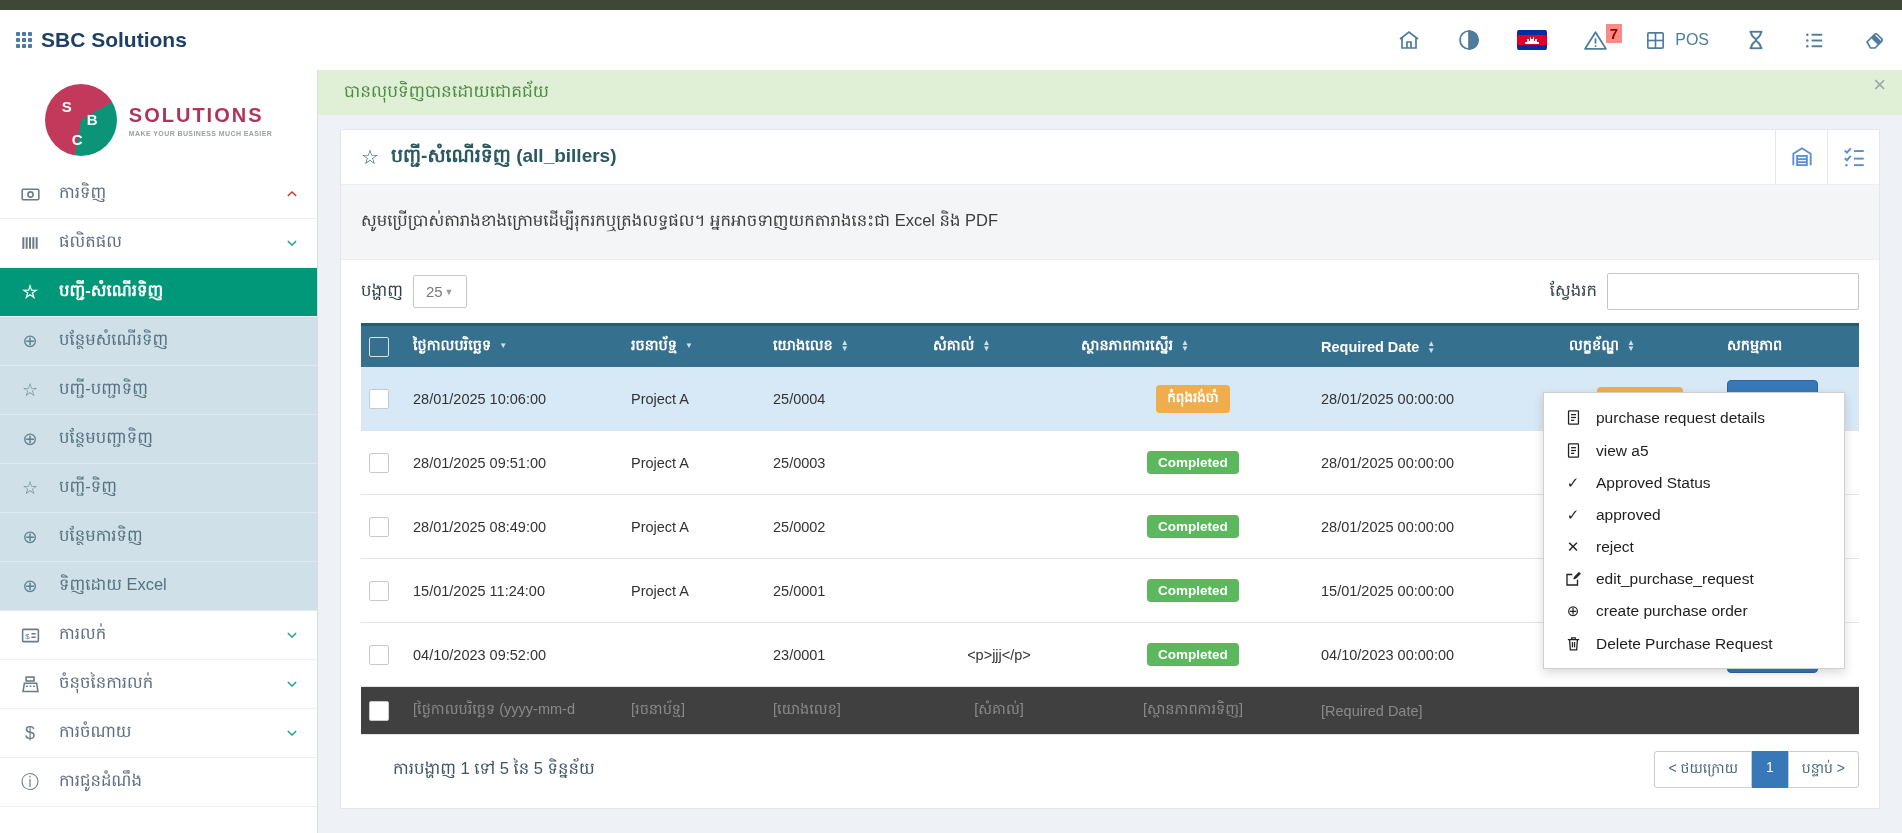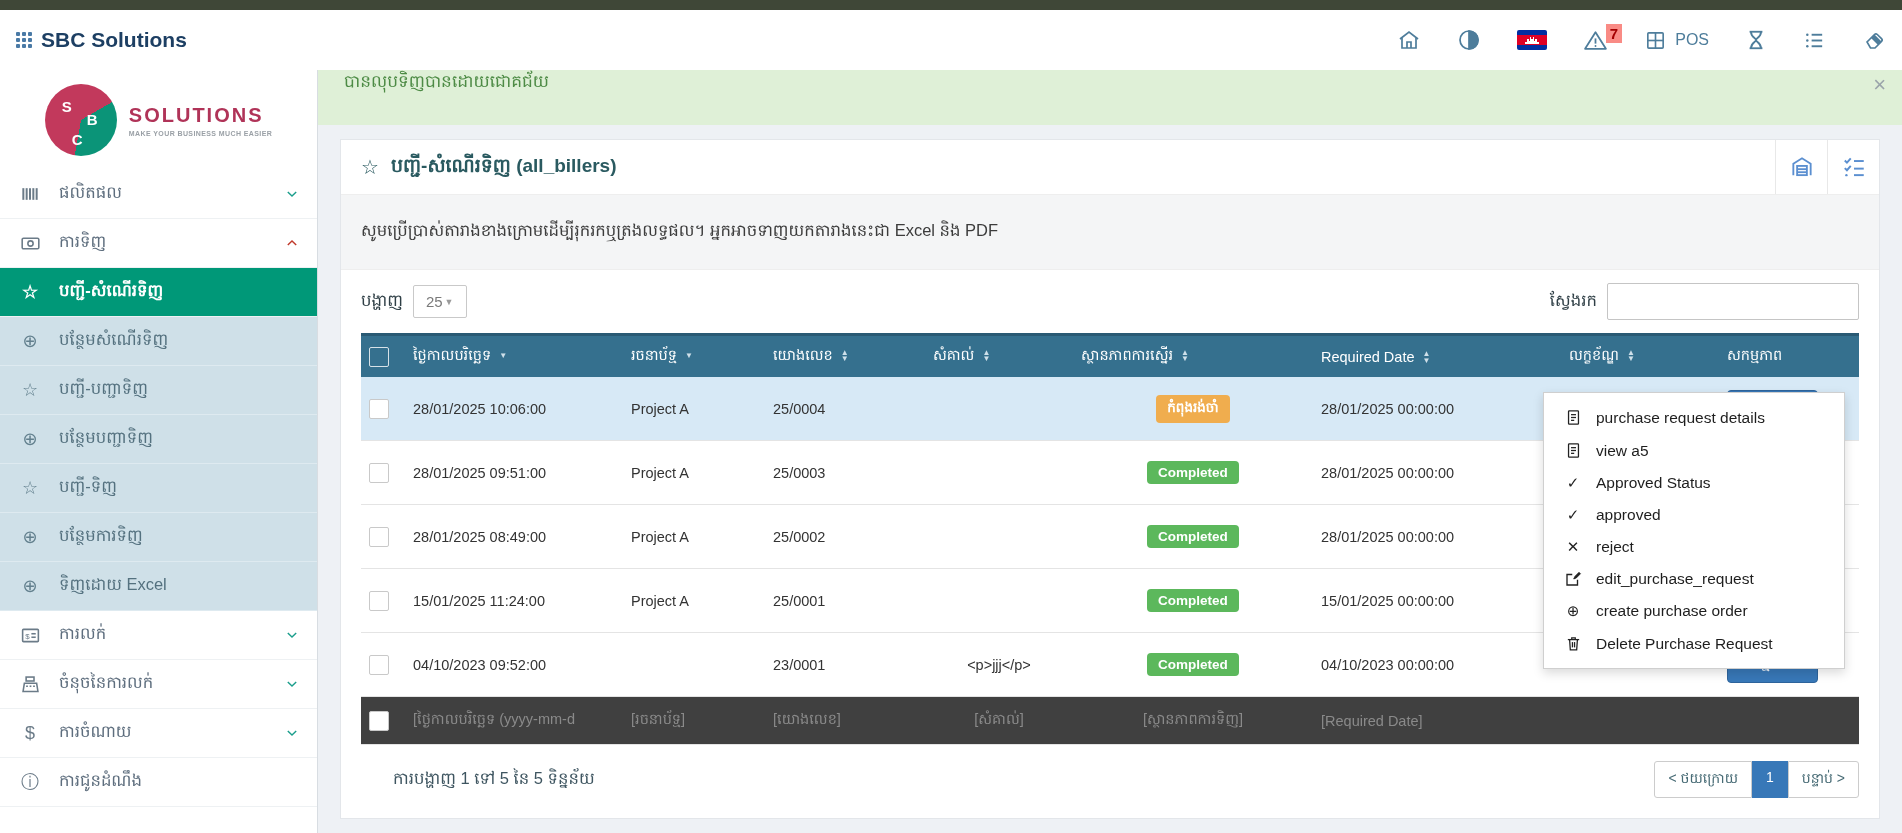--- a/index.html
+++ b/index.html
@@ -48,22 +48,22 @@
     display:flex; justify-content:center; }
   .menu li.sub { background:#cfe0e8; color:#54717f; border-bottom:1px solid #deeaf0; }
   .menu li.sub .mi { color:#63808e; }
   .menu li.active { background:#009878; color:#fff; font-weight:bold; }
   .menu li.active .mi { color:#fff; }
   .chev { margin-left:auto; color:#1b9e8c; display:flex; }
   .chev.red { color:#c0392b; }
 
   
   .main { flex:1; position:relative; }
-  .alert { height:55px; background:#dff0d7; color:#4d8b45; display:flex;
-    padding:0 26px; font-size:17px; position:relative; }
+  .alert { height:45px; background:#dff0d7; color:#4d8b45; display:flex;
+    align-items:center; padding:0 26px; font-size:17px; position:relative; }
   .alert-close { position:absolute; right:16px; top:2px; color:#9aa4aa;
     font-size:22px; cursor:pointer; }
 
   .card { margin:14px 22px 0; background:#fff; border:1px solid #e3e6ea; }
   .card-header { display:flex; align-items:center; height:54px; padding-left:20px;
     color:#2a5a60; font-size:19px; font-weight:bold; gap:12px; }
   .title-star { font-size:20px; font-weight:normal; }
   .card-tools { margin-left:auto; display:flex; height:100%; }
   .tool { width:52px; border-left:1px solid #e8e8e8; display:flex; align-items:center;
     justify-content:center; color:#5b8fd0; cursor:pointer; }
@@ -72,21 +72,21 @@
 
   .controls { display:flex; align-items:center; justify-content:space-between; padding:13px 20px; }
   .show, .search { display:flex; align-items:center; gap:10px; font-size:16.5px; color:#2f3f46; }
   .select { border:1px solid #c9c9c9; border-radius:2px; padding:7px 12px; color:#7a7a7a;
     display:flex; gap:2px; align-items:center; font-size:15px; background:#fff; cursor:pointer; }
   .select .sel-caret { font-size:9px; color:#9a9a9a; }
   .search input { width:252px; height:37px; border:1px solid #c5c5c5; border-radius:2px;
     font-size:15px; padding:0 8px; }
 
   table { width:1498px; margin:0 20px; border-collapse:collapse; font-size:14.5px; color:#333; }
-  thead th { background:#35708e; color:#fff; font-weight:normal; text-align:left;
+  thead th { background:#35708e; color:#fff; font-weight:bold; text-align:left;
     padding:10px 8px; border-top:3px solid #2a5a74; cursor:pointer; white-space:nowrap; }
   thead th .sorts { display:inline-flex; flex-direction:column; vertical-align:middle;
     margin-left:8px; line-height:6.5px; font-size:8px; color:#cfe0ea; }
   tbody td { padding:13px 8px; border-bottom:1px solid #e4e4e4; white-space:nowrap; }
   tr.hl td { background:#d7e9f6; }
   td.ctr, th.ctr { text-align:center; }
   .cb { display:inline-block; width:20px; height:20px; border:1px solid #c9c9c9;
     background:#fff; border-radius:2px; vertical-align:middle; cursor:pointer; }
   .cb.head { border-color:#d7e2e8; background:transparent; }
   .badge { display:inline-block; padding:4px 11px; border-radius:4px; color:#fff;
@@ -211,46 +211,46 @@
         <span class="logo-c">C</span>
       </span>
       <span class="logo-text">
         <div class="lt1">SOLUTIONS</div>
         <div class="lt2">MAKE YOUR BUSINESS MUCH EASIER</div>
       </span>
     </div>
     <ul class="menu">
       <li>
         <span class="mi">
+            <svg width="21" height="21" viewBox="0 0 24 24" fill="none" stroke="currentColor" stroke-width="1.8">
+              <rect x="2.5" y="6" width="19" height="12" rx="1.5"></rect>
+              <circle cx="12" cy="12" r="3"></circle>
+            </svg>
+          </span>
+        <span>ការទិញ</span>
+        <span class="chev red">
+            <svg width="14" height="14" viewBox="0 0 20 20" fill="none" stroke="currentColor" stroke-width="2">
+              <polyline points="4,13 10,7 16,13"></polyline>
+            </svg>
+          </span>
+      </li>
+      <li>
+        <span class="mi">
             <svg width="20" height="20" viewBox="0 0 24 24" stroke="currentColor" stroke-width="2.4">
               <line x1="4" y1="5" x2="4" y2="19"></line>
               <line x1="8" y1="5" x2="8" y2="19"></line>
               <line x1="12" y1="5" x2="12" y2="19"></line>
               <line x1="16" y1="5" x2="16" y2="19"></line>
               <line x1="20" y1="5" x2="20" y2="19"></line>
             </svg>
           </span>
         <span>ផលិតផល</span>
         <span class="chev">
             <svg width="14" height="14" viewBox="0 0 20 20" fill="none" stroke="currentColor" stroke-width="2">
               <polyline points="4,7 10,13 16,7"></polyline>
-            </svg>
-          </span>
-      </li>
-      <li>
-        <span class="mi">
-            <svg width="21" height="21" viewBox="0 0 24 24" fill="none" stroke="currentColor" stroke-width="1.8">
-              <rect x="2.5" y="6" width="19" height="12" rx="1.5"></rect>
-              <circle cx="12" cy="12" r="3"></circle>
-            </svg>
-          </span>
-        <span>ការទិញ</span>
-        <span class="chev red">
-            <svg width="14" height="14" viewBox="0 0 20 20" fill="none" stroke="currentColor" stroke-width="2">
-              <polyline points="4,13 10,7 16,13"></polyline>
             </svg>
           </span>
       </li>
       <li class="active">
         <span class="mi">☆</span>
         <span>បញ្ជី-សំណើរទិញ</span>
       </li>
       <li class="sub">
         <span class="mi">⊕</span>
         <span>បន្ថែមសំណើរទិញ</span>

